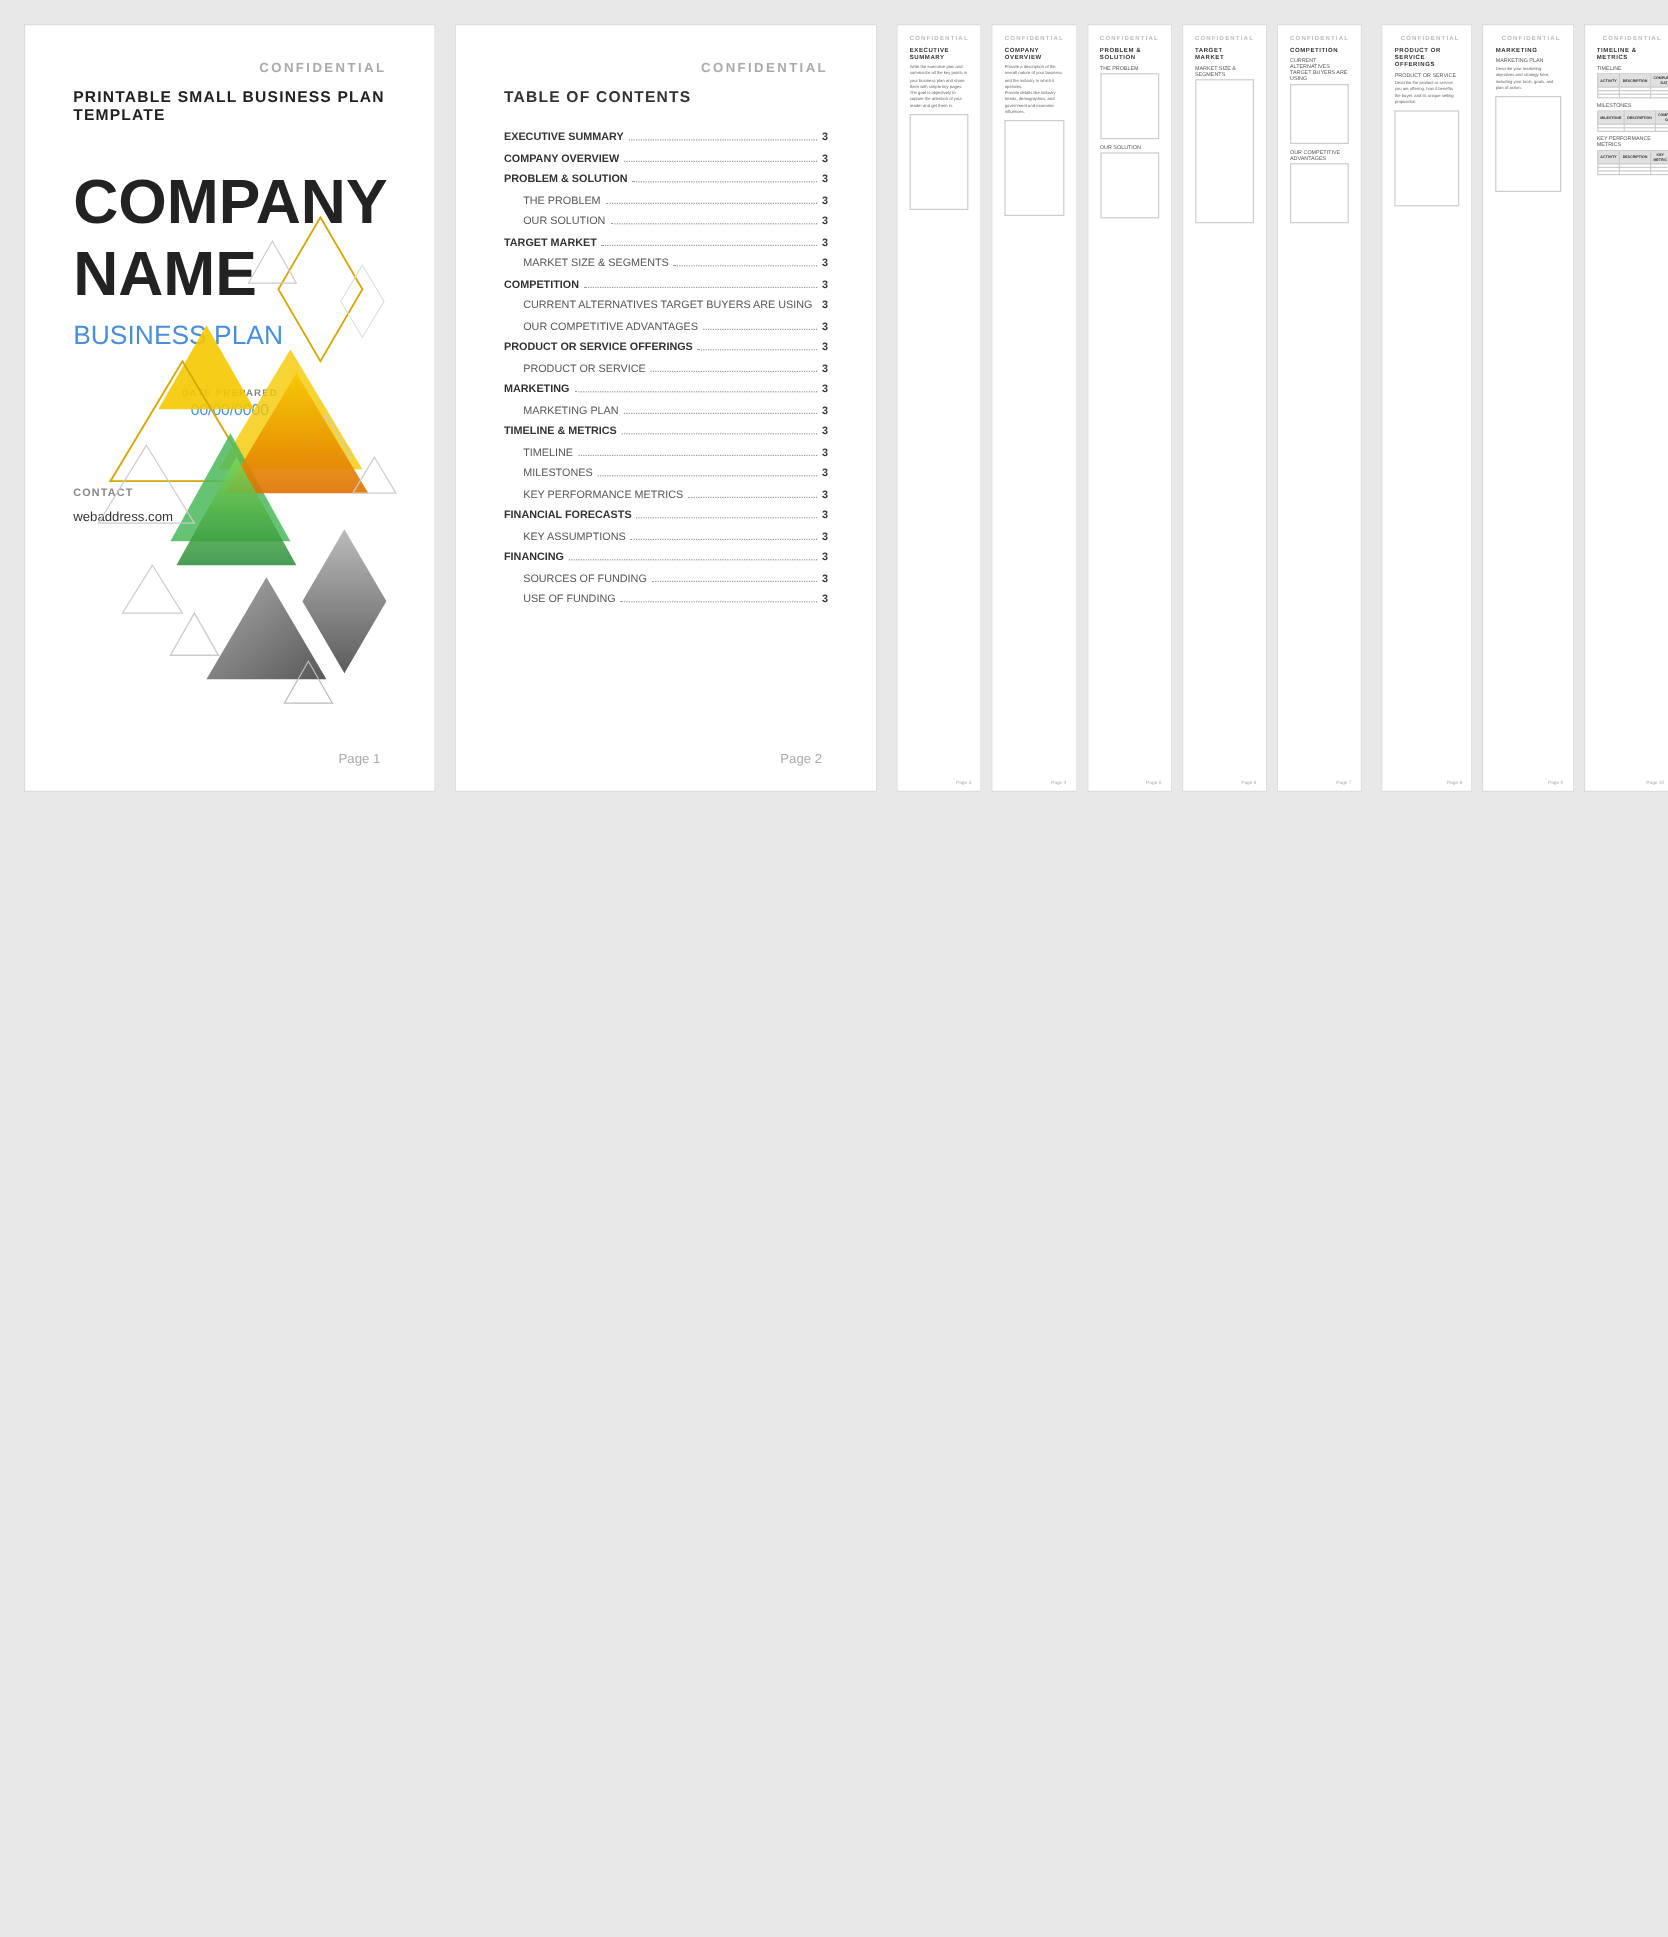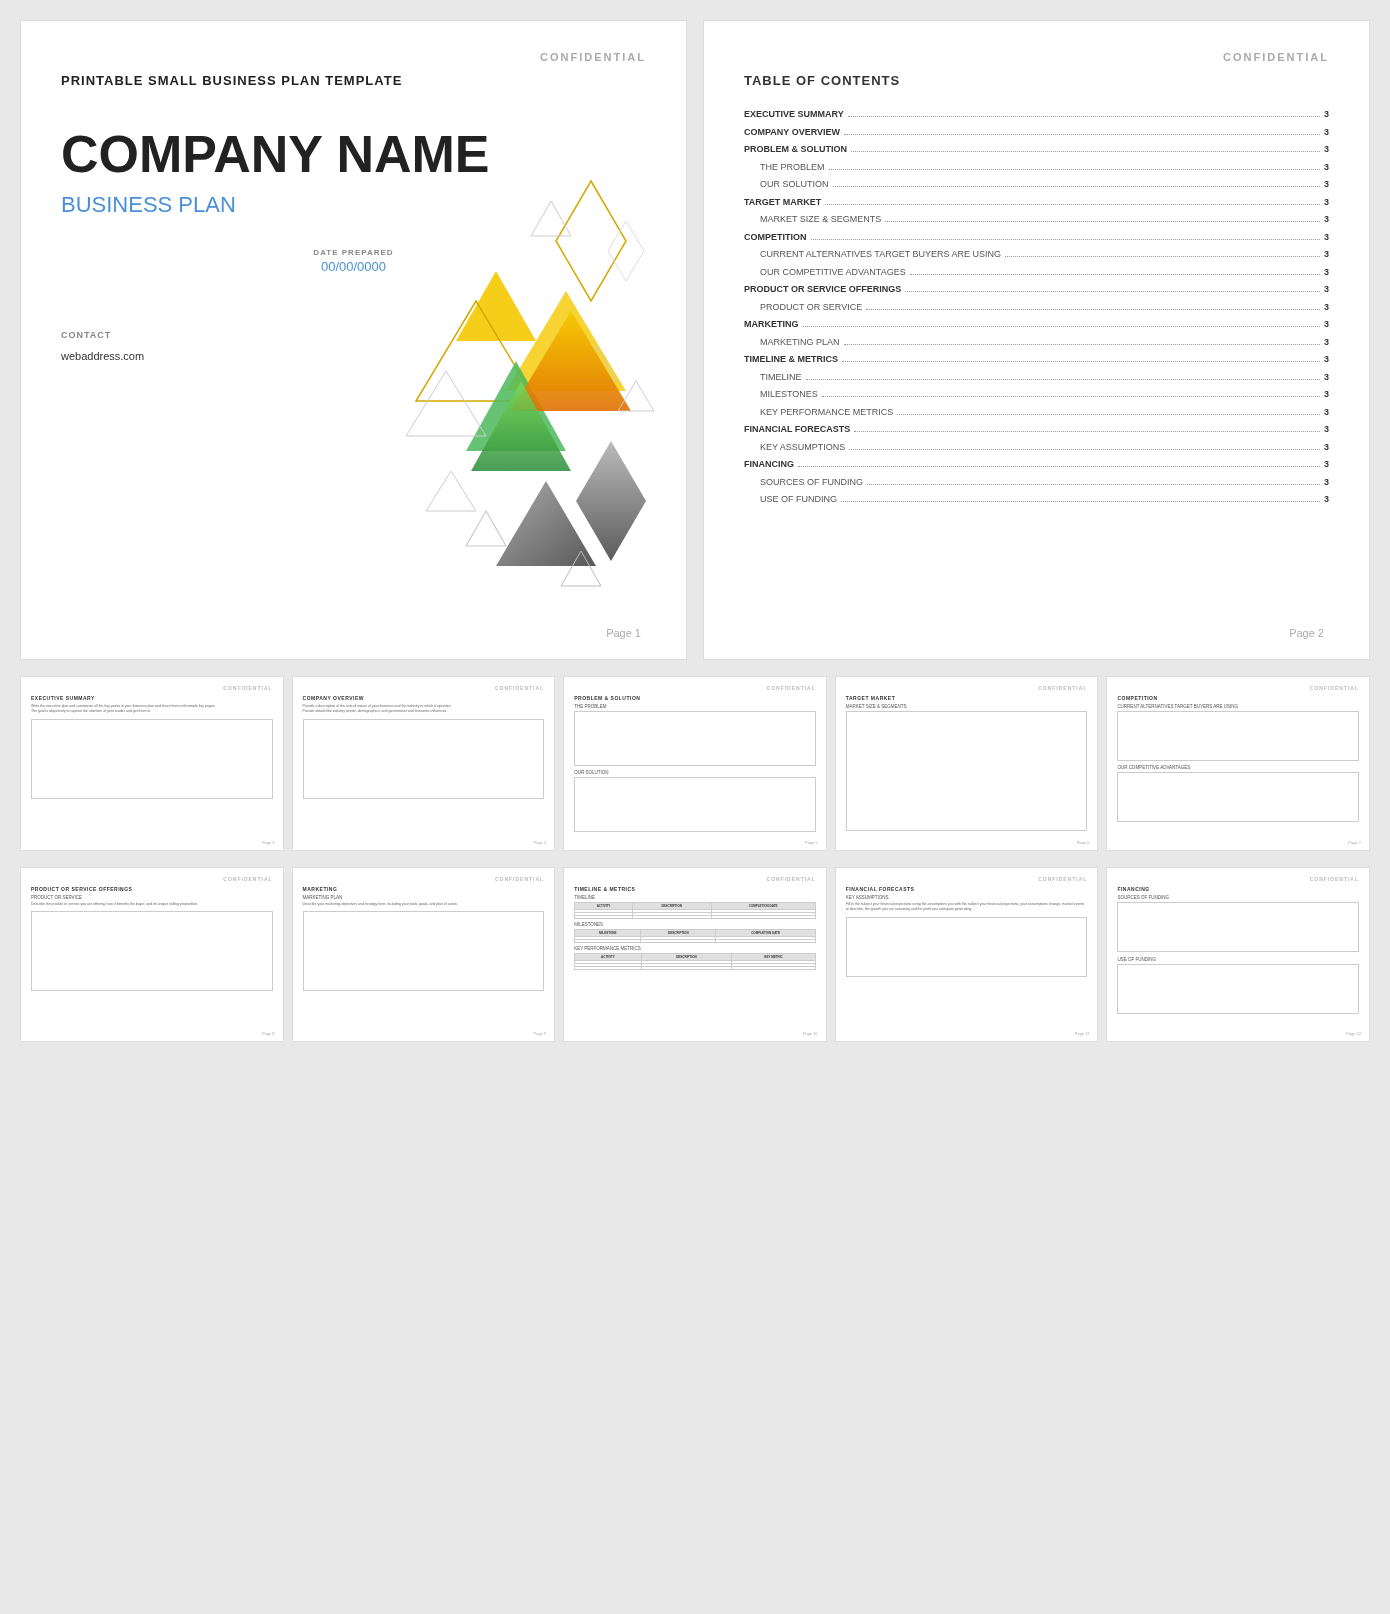--- a/index.html
+++ b/index.html
@@ -6,21 +6,21 @@
     body {
       background: #e8e8e8;
       font-family: Arial, sans-serif;
       padding: 20px;
       width: 1390px;
       min-height: 1614px;
     }
 
     .main-container {
       display: flex;
-      flex-direction: column;
+      flex-direction: row;
       gap: 16px;
     }
 
     
     .large-pages-row {
       display: flex;
       gap: 16px;
     }
 
     .page-large {

